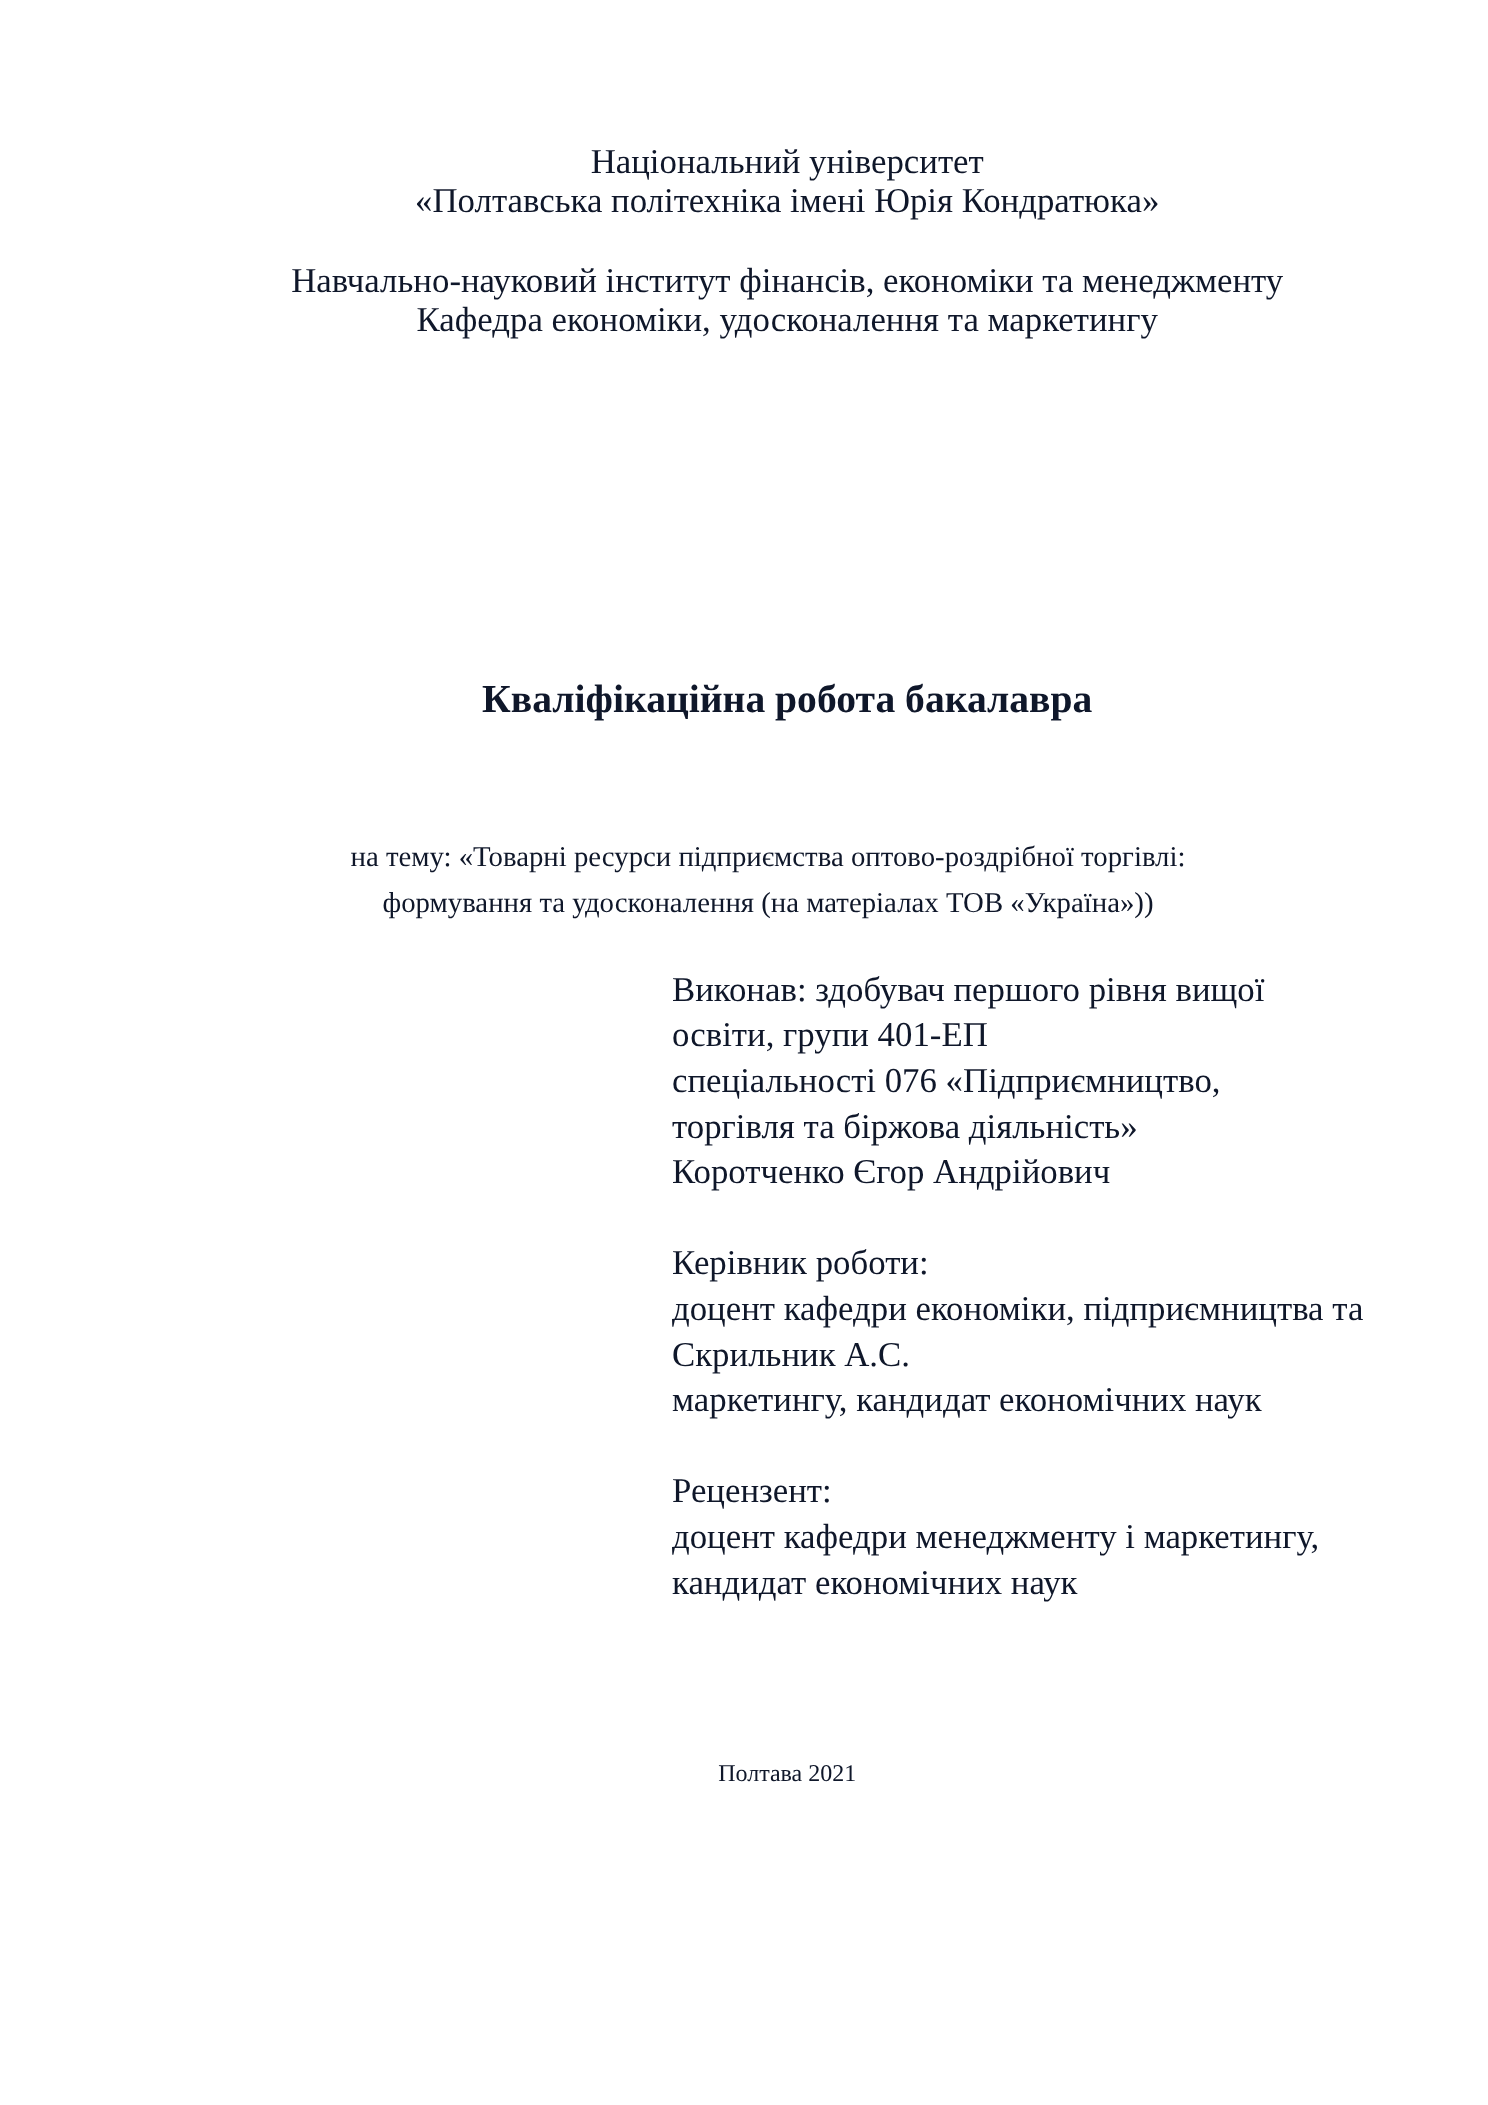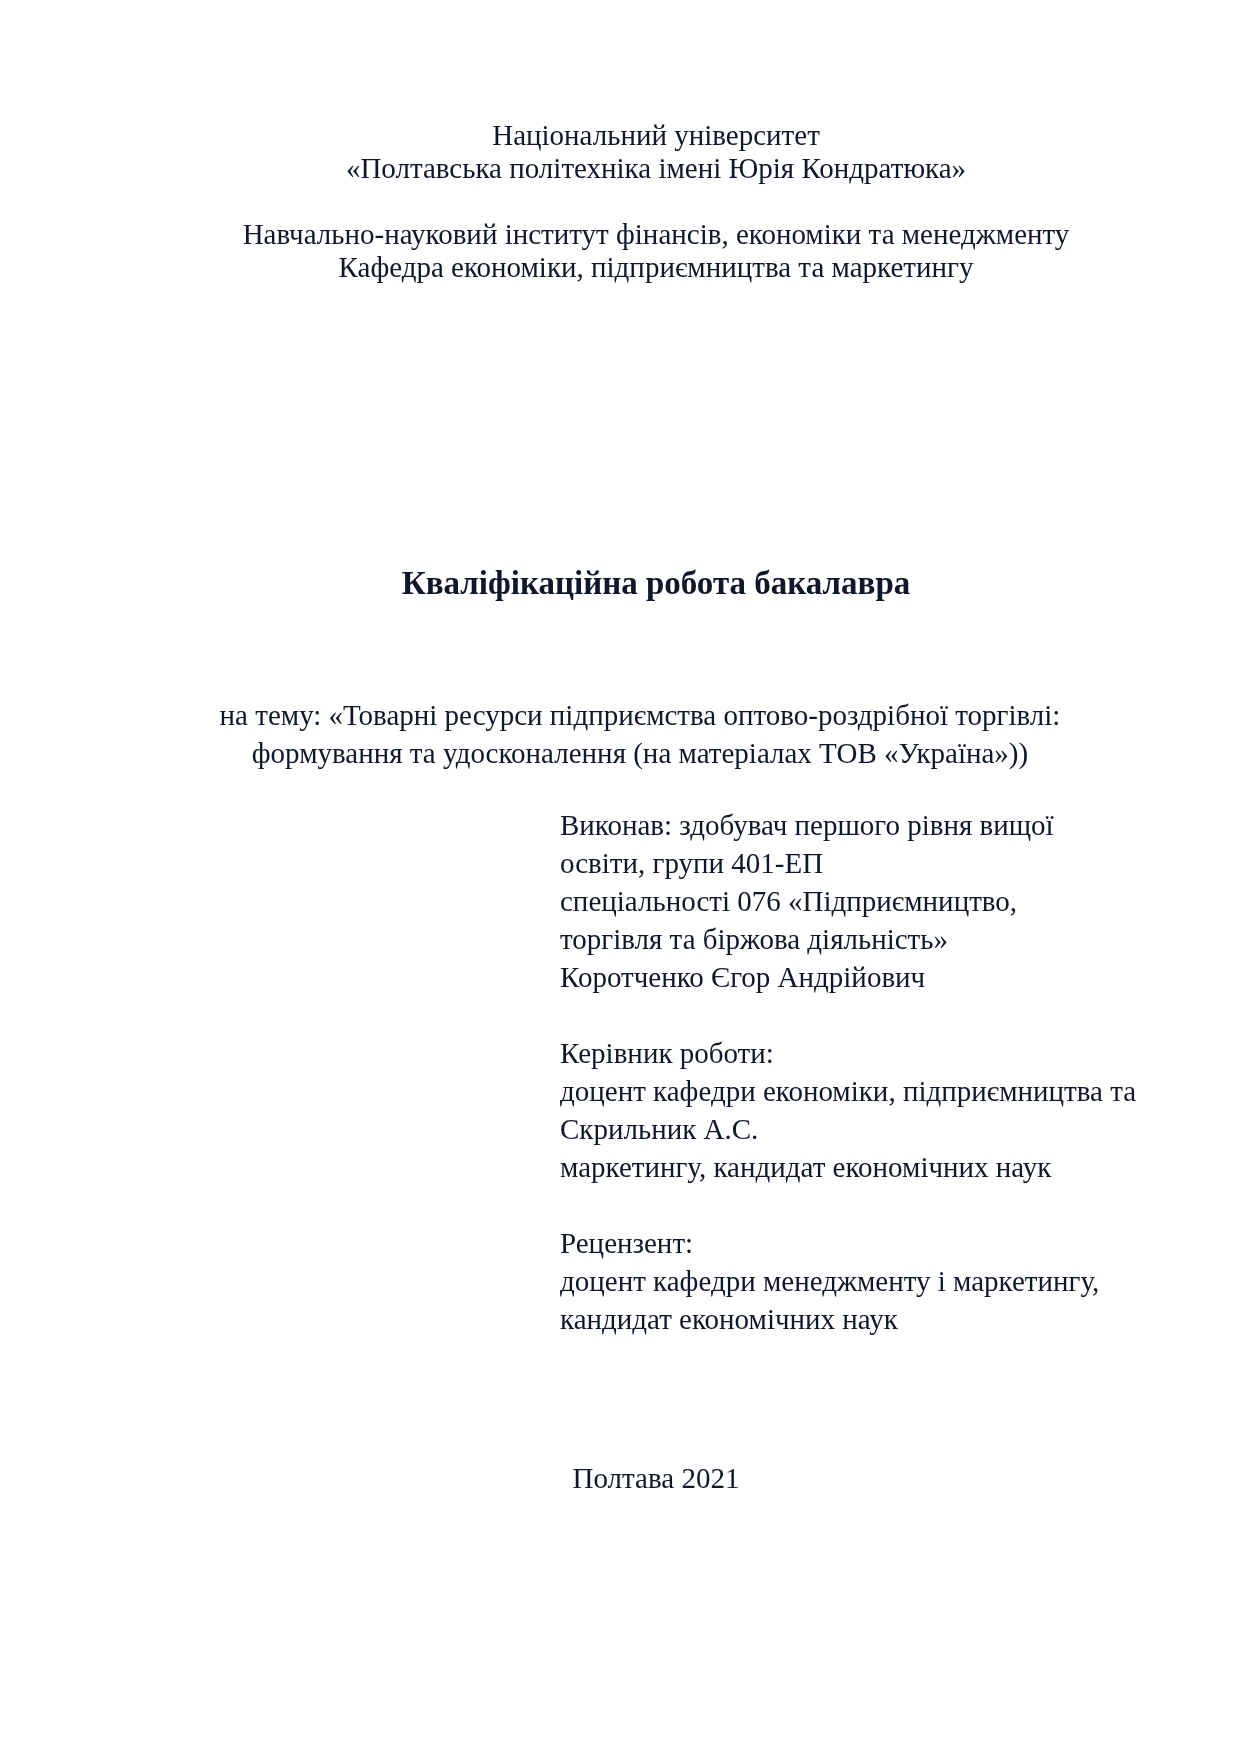--- a/index.html
+++ b/index.html
@@ -36,54 +36,54 @@
     font-size: 33px;
     font-weight: bold;
     line-height: 40px;
   }
   .topic-block {
     position: absolute;
     top: 696px;
     left: 110px;
     width: 1060px;
     text-align: center;
-    font-size: 29px;
+    font-size: 24px;
     line-height: 38px;
   }
   .credits-block {
     position: absolute;
     top: 806px;
     left: 560px;
     width: 630px;
     text-align: left;
     font-size: 29px;
     line-height: 38px;
   }
   .credits-spacer { height: 38px; }
   .footer-block {
     position: absolute;
     top: 1459px;
     left: 148px;
     width: 1016px;
     text-align: center;
-    font-size: 29px;
+    font-size: 20px;
     line-height: 38px;
   }
 </style>
 </head>
 <body>
 
 <div class="page">
 
   <div class="header-block">
     <div class="line">Національний університет</div>
     <div class="line">«Полтавська політехніка імені Юрія Кондратюка»</div>
     <div class="header-spacer"></div>
     <div class="line">Навчально-науковий інститут фінансів, економіки та менеджменту</div>
-    <div class="line">Кафедра економіки, підприємництва та маркетингу</div>
+    <div class="line">Кафедра економіки, удосконалення та маркетингу</div>
   </div>
 
   <div class="main-title">Кваліфікаційна робота бакалавра</div>
 
   <div class="topic-block">
     <div class="line">на тему: «Товарні ресурси підприємства оптово-роздрібної торгівлі:</div>
     <div class="line">формування та удосконалення (на матеріалах ТОВ «Україна»))</div>
   </div>
 
   <div class="credits-block">

